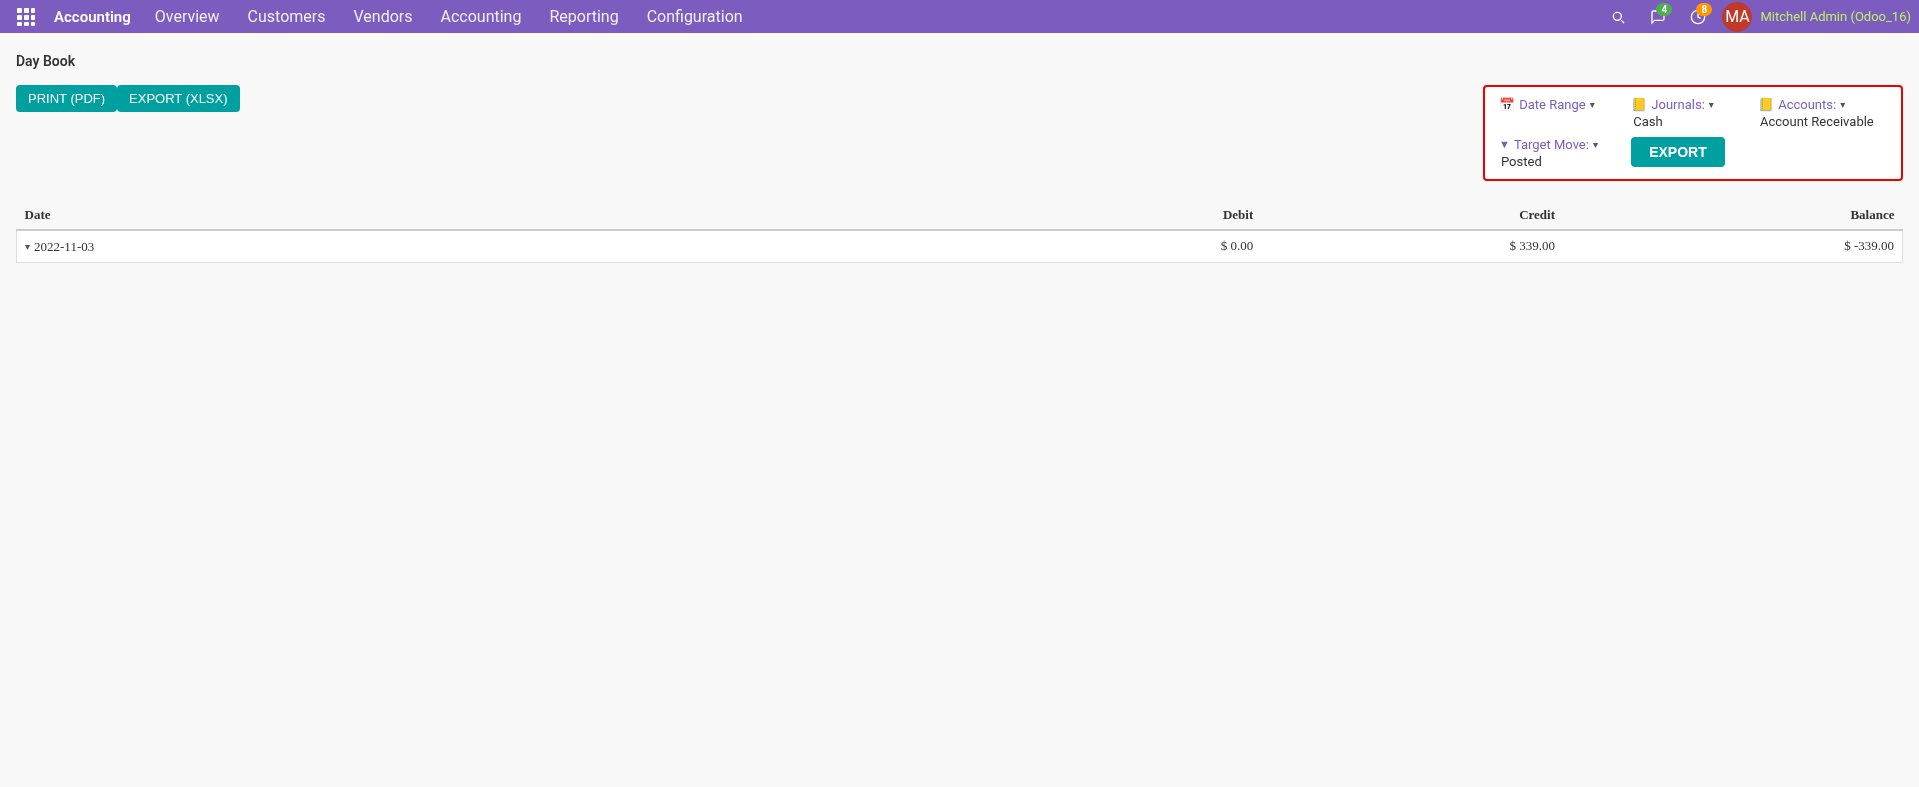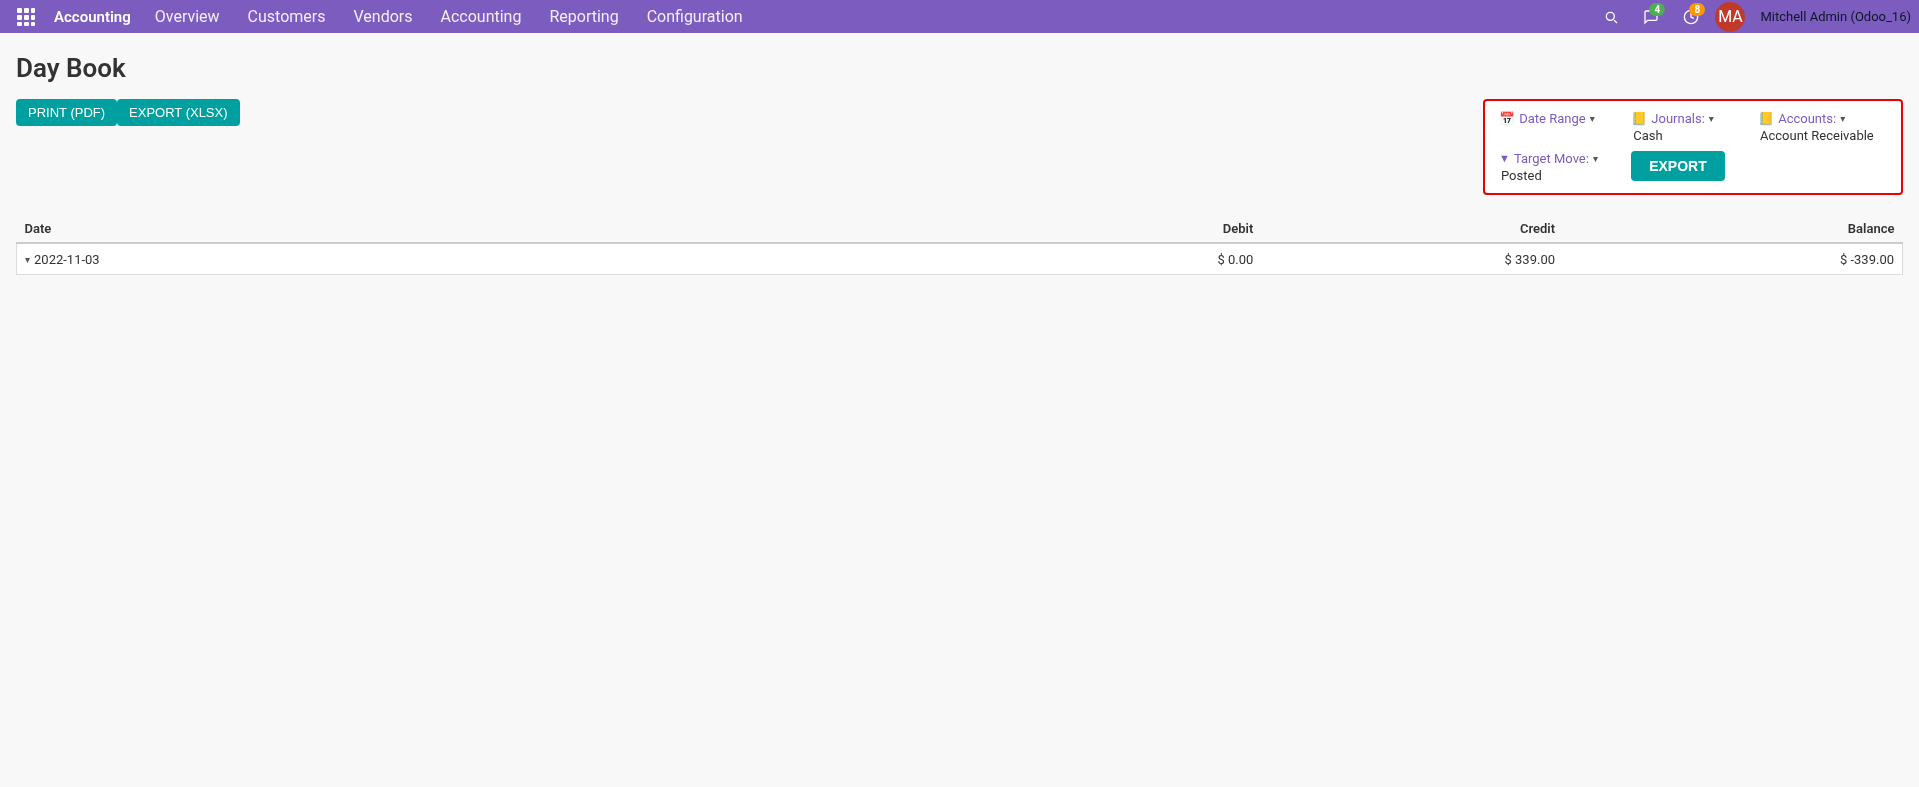--- a/index.html
+++ b/index.html
@@ -102,35 +102,34 @@
       background: #c0392b;
       display: flex;
       align-items: center;
       justify-content: center;
       color: white;
       font-size: 16px;
       cursor: pointer;
     }
 
     .user-name {
-      color: #0f172a;
-      font-size: 13px;
-      cursor: pointer;
-      margin-left: 7px;
+      color: #bef264;
+      font-size: 13px;
+      cursor: pointer;
     }
 
     
     .page-content {
       padding: 20px 16px;
       background: #f8f8f8;
       min-height: calc(787px - 43px);
     }
 
     .page-title {
-      font-size: 26px;
+      font-size: 14px;
       font-weight: 600;
       color: #333;
       margin-bottom: 16px;
     }
 
     .toolbar {
       display: flex;
       align-items: flex-start;
       justify-content: space-between;
       margin-bottom: 20px;
@@ -201,20 +200,21 @@
       font-size: 14px;
       font-weight: 600;
       cursor: pointer;
       align-self: center;
     }
 
     
     .report-table {
       width: 100%;
       border-collapse: collapse;
+      font-family: Liberation Serif, serif;
     }
 
     .report-table thead tr {
       border-bottom: 2px solid #ccc;
     }
 
     .report-table th {
       text-align: left;
       padding: 6px 8px;
       font-size: 13px;

